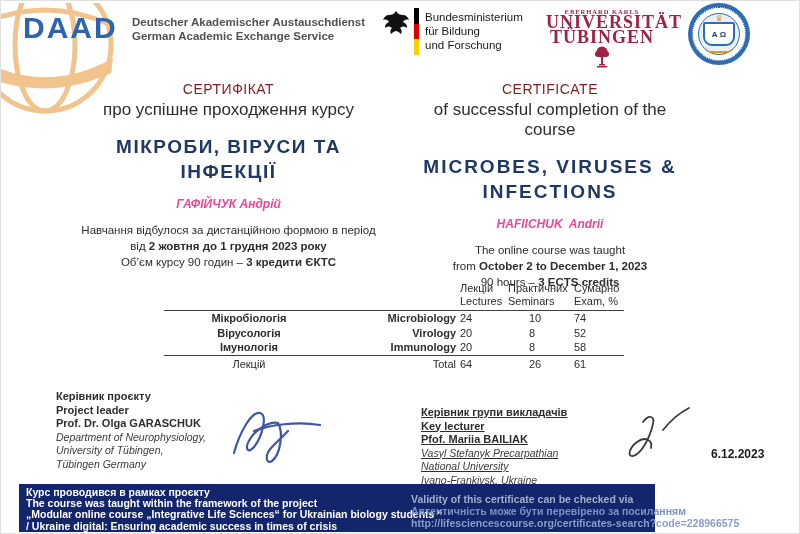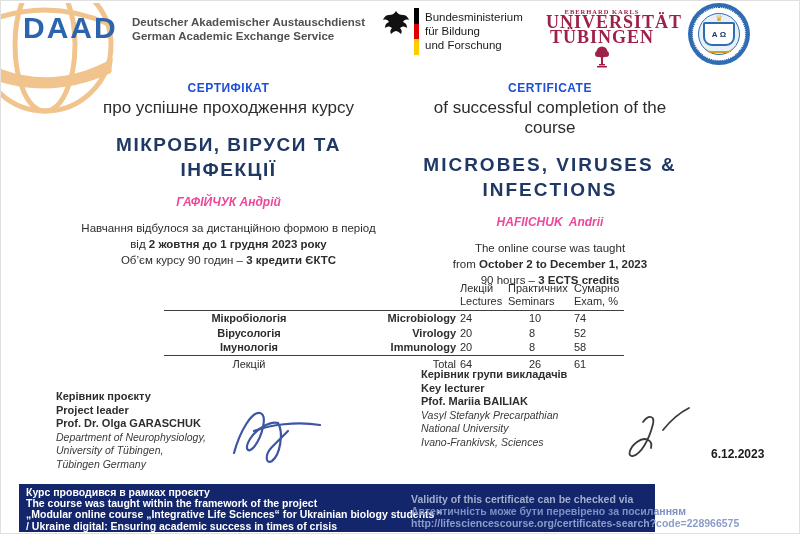--- a/index.html
+++ b/index.html
@@ -39,21 +39,21 @@
     font-size:8px; color:#d4a017; line-height:8px; }
   .seal-shield { width:32px; height:24px; background:#fff; border:2px solid #2e6db4;
     border-radius:2px 2px 9px 9px; display:flex; align-items:center; justify-content:center;
     font-size:8px; font-weight:bold; color:#1f3864; }
   .seal-wreath { position:absolute; bottom:1px; left:50%; transform:translateX(-50%);
     width:26px; height:5px; border-bottom:2px solid #d4a017; border-radius:0 0 12px 12px; }
   
   .col { position:absolute; text-align:center; }
   .col-left  { left:55px;  top:80px; width:345px; }
   .col-right { left:410px; top:80px; width:278px; }
-  .cert-label { font-size:12px; font-weight:bold; color:#1d4ed8; letter-spacing:0.5px; }
+  .cert-label { font-size:14px; font-weight:normal; color:#7f1d1d; letter-spacing:0.5px; }
   .cert-sub { font-size:17px; color:#2d2d2d; margin-top:3px; }
   .course-title { font-size:19px; font-weight:bold; color:#1f3864; letter-spacing:1.5px;
     margin-top:14px; line-height:25px; white-space:pre-line; }
   .student-name { font-size:12px; font-weight:bold; font-style:italic; color:#ec4899;
     margin-top:13px; white-space:pre-wrap; }
   .course-info { margin-top:11px; font-size:11.5px; line-height:16px; color:#2d2d2d; }
   .course-info b { font-weight:bold; }
   
   .resTable { position:absolute; left:163px; top:281px; width:460px; font-size:11px; }
   .tr { display:grid; grid-template-columns:170px 122px 49px 65px 54px; }
@@ -63,21 +63,21 @@
   .c-sem-head { padding-left:3px; }
   .c-sem-num { padding-left:24px; }
   .headRow { line-height:13px; padding-bottom:2px; }
   .bodyRow { line-height:14.5px; }
   .bodyRow .c-ukr, .bodyRow .c-eng { font-weight:bold; }
   .rule-top { border-top:1.5px solid #3f3f3f; }
   .totalRow { line-height:16px; }
   
   .sig-block { position:absolute; font-size:11px; line-height:13.5px; }
   .sig-left  { left:55px;  top:389px; }
-  .sig-right { left:420px; top:367px; }
+  .sig-right { left:420px; top:405px;text-decoration:underline; }
   .sig-block .b { font-weight:bold; }
   .sig-block .i { font-style:italic; font-size:10.5px; color:#3a3a3a; }
   .sig-svg { position:absolute; }
   .sig-svg-left  { left:225px; top:400px; }
   .sig-svg-right { left:610px; top:405px; }
   .cert-date { position:absolute; left:710px; top:446px; font-size:12px; font-weight:bold; color:#1a1a1a; }
   
   .footer-bar { position:absolute; left:18px; top:483px; width:636px; height:48px;
     background:#13256b; color:#ffffff; }
   .footer-left { position:absolute; left:7px; top:3px; font-size:10.5px; font-weight:bold;
@@ -238,21 +238,21 @@
       <path d="M28 30 C44 24 70 20 94 24"></path>
     </g>
   </svg>
 
   <div class="sig-block sig-right">
     <div class="b">Керівник групи викладачів</div>
     <div class="b">Key lecturer</div>
     <div class="b">Pfof. Mariia BAILIAK</div>
     <div class="i">Vasyl Stefanyk Precarpathian</div>
     <div class="i">National University</div>
-    <div class="i">Ivano-Frankivsk, Sciences</div>
+    <div class="i">Ivano-Frankivsk, Ukraine</div>
   </div>
   <svg class="sig-svg sig-svg-right" width="90" height="58" viewBox="0 0 90 58">
     <g fill="none" stroke="#3a3a3a" stroke-width="1.8" stroke-linecap="round">
       <path d="M32 16 C38 8 44 10 42 18 C38 34 30 48 22 50 C16 51 18 42 26 36 C34 30 42 34 40 42"></path>
       <path d="M52 24 C60 14 70 6 78 2"></path>
     </g>
   </svg>
 
   <div class="cert-date">6.12.2023</div>
 

